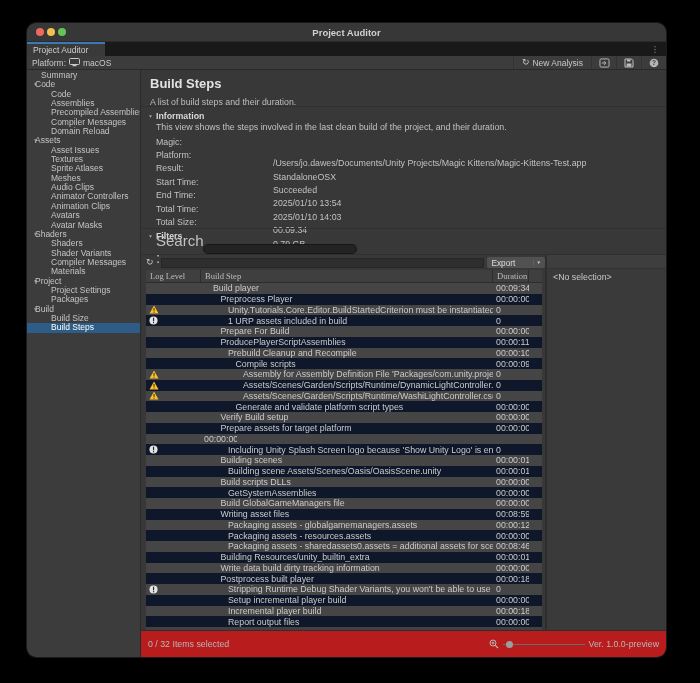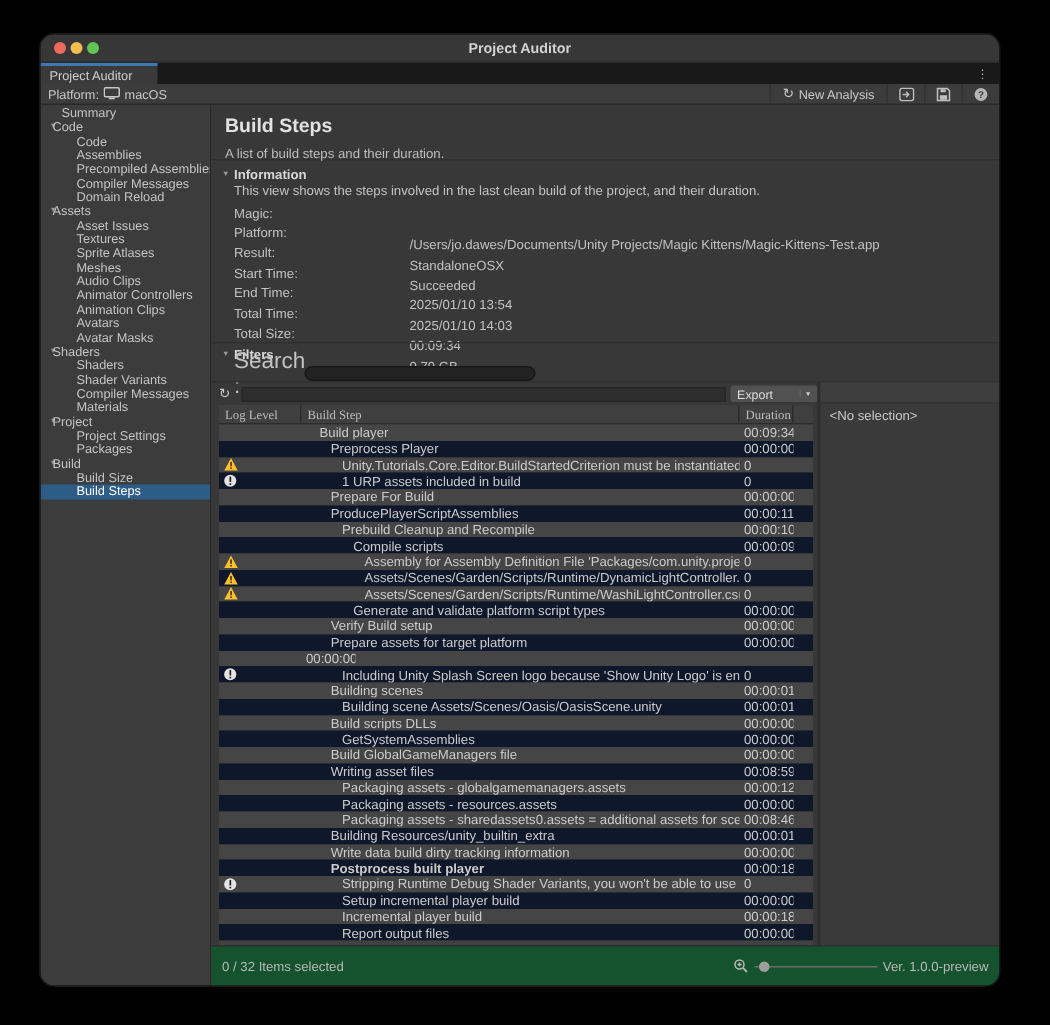--- a/index.html
+++ b/index.html
@@ -97,21 +97,21 @@
   .cell-log { width:55px; flex:none; padding-left:3px; display:flex; align-items:center; }
   .cell-step { width:292px; flex:none; overflow:hidden; white-space:nowrap; }
   .cell-dur { width:36px; flex:none; padding-left:3px; white-space:nowrap; overflow:hidden; }
   .tbl-filler { margin-left:5px; width:396px; height:5px; background:#414141; }
 
   .details { flex:1; border-left:2px solid #2e2e2e; background:#3a3a3a;
              display:flex; flex-direction:column; }
   .details-head { height:14px; background:#3e3e3e; border-bottom:1px solid #333; flex:none; }
   .no-selection { font-size:8.8px; color:#c8c8c8; padding:3px 0 0 6px; }
 
-  .statusbar { height:27px; flex:none; border-top:1px solid #2e2e2e; background:#14532d;
+  .statusbar { height:27px; flex:none; border-top:1px solid #2e2e2e; background:#b91c1c;
                display:flex; align-items:center; font-size:8.8px; color:#b8b8b8;
                padding:0 7px; }
   .sb-right { margin-left:auto; display:flex; align-items:center; gap:4px; }
   .slider { width:82px; height:7px; position:relative; display:flex; align-items:center; }
   .slider-track { width:100%; height:1px; background:#6d6d6d; }
   .slider-thumb { position:absolute; left:3px; top:0; width:7px; height:7px;
                   border-radius:50%; background:#9d9d9d; }
   .icon-wrap { display:flex; align-items:center; }
 </style>
 </head>
@@ -574,21 +574,21 @@
                 <span style="width: 13px;"></span>
               </div>
               <div class="trow odd">
                 <span class="cell-log"></span>
                 <span class="cell-step" style="padding-left: 19.5px;">Write data build dirty tracking information</span>
                 <span class="cell-dur">00:00:00</span>
                 <span style="width: 13px;"></span>
               </div>
               <div class="trow even">
                 <span class="cell-log"></span>
-                <span class="cell-step" style="padding-left: 19.5px; font-weight: bold;">Postprocess built player</span>
+                <span class="cell-step" style="padding-left: 19.5px;">Postprocess built player</span>
                 <span class="cell-dur">00:00:18</span>
                 <span style="width: 13px;"></span>
               </div>
               <div class="trow odd">
                 <span class="cell-log">
                   <span class="icon-wrap">
                     <svg width="9" height="9" viewBox="0 0 10 10">
                       <circle cx="5" cy="5" r="4.5" fill="#e4e4e4"></circle>
                       <rect x="4.4" y="1.9" width="1.3" height="4" fill="#242424"></rect>
                       <rect x="4.4" y="6.8" width="1.3" height="1.3" fill="#242424"></rect>

